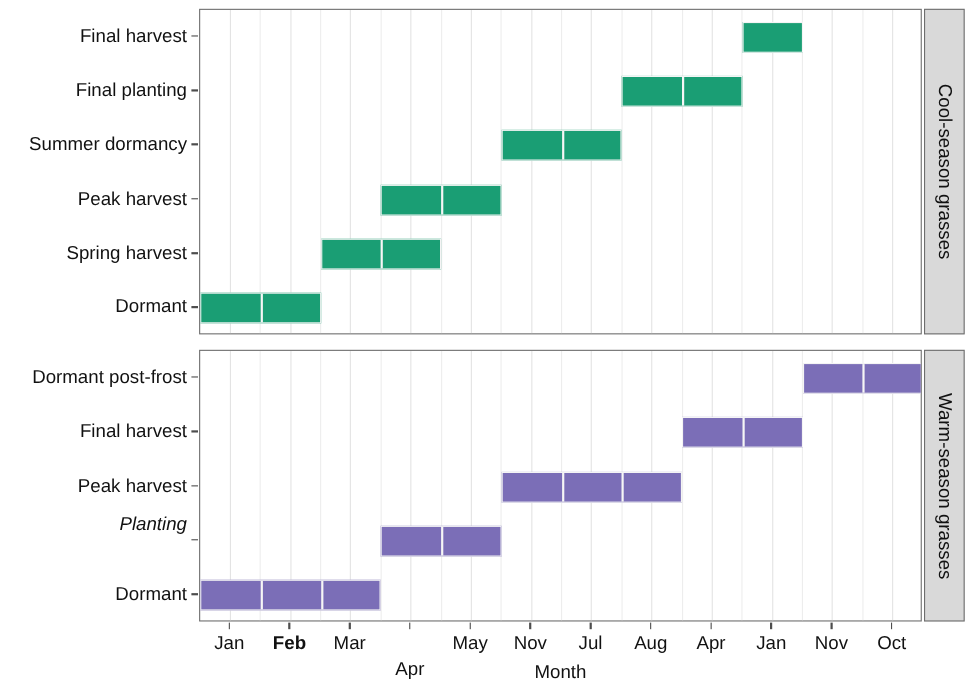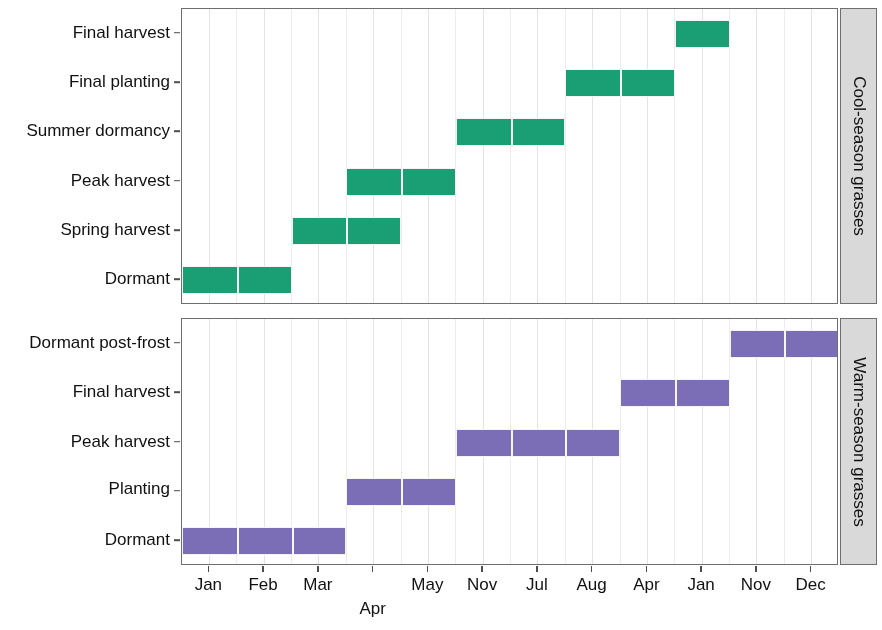--- a/index.html
+++ b/index.html
@@ -228,45 +228,46 @@
     <span class="strip-text">Warm-season grasses</span>
   </div>
   <div id="yaxis-bottom">
       <div class="ytick-mark" style="left: 174px; top: 342.7px;"></div>
       <div class="ytick-label" style="right: 712px; top: 342.7px;">Dormant post-frost</div>
       <div class="ytick-mark" style="left: 174px; top: 392.1px;"></div>
       <div class="ytick-label" style="right: 712px; top: 392.1px;">Final harvest</div>
       <div class="ytick-mark" style="left: 174px; top: 441.5px;"></div>
       <div class="ytick-label" style="right: 712px; top: 441.5px;">Peak harvest</div>
       <div class="ytick-mark" style="left: 174px; top: 490.9px;"></div>
-      <div class="ytick-label" style="right: 712px; top: 489px;">Planting</div>
+      <div class="ytick-label" style="right: 712px; top: 477px; font-style: italic;">Planting</div>
       <div class="ytick-mark" style="left: 174px; top: 540.3px;"></div>
       <div class="ytick-label" style="right: 712px; top: 540.3px;">Dormant</div>
     </div>
 
   <div id="xaxis">
       <div class="xtick-mark" style="left: 207.575px; top: 566px;"></div>
       <div class="xtick-label" style="left: 208.375px; top: 575px;">Jan</div>
       <div class="xtick-mark" style="left: 262.325px; top: 566px;"></div>
-      <div class="xtick-label" style="left: 263.125px; top: 575px;">Feb</div>
+      <div class="xtick-label" style="left: 263.125px; top: 575px; font-weight: bold;">Feb</div>
       <div class="xtick-mark" style="left: 317.075px; top: 566px;"></div>
       <div class="xtick-label" style="left: 317.875px; top: 575px;">Mar</div>
       <div class="xtick-mark" style="left: 371.825px; top: 566px;"></div>
       <div class="xtick-label" style="left: 372.625px; top: 575px; margin-top: 24px;">Apr</div>
       <div class="xtick-mark" style="left: 426.575px; top: 566px;"></div>
       <div class="xtick-label" style="left: 427.375px; top: 575px;">May</div>
       <div class="xtick-mark" style="left: 481.325px; top: 566px;"></div>
       <div class="xtick-label" style="left: 482.125px; top: 575px;">Nov</div>
       <div class="xtick-mark" style="left: 536.075px; top: 566px;"></div>
       <div class="xtick-label" style="left: 536.875px; top: 575px;">Jul</div>
       <div class="xtick-mark" style="left: 590.825px; top: 566px;"></div>
       <div class="xtick-label" style="left: 591.625px; top: 575px;">Aug</div>
       <div class="xtick-mark" style="left: 645.575px; top: 566px;"></div>
       <div class="xtick-label" style="left: 646.375px; top: 575px;">Apr</div>
       <div class="xtick-mark" style="left: 700.325px; top: 566px;"></div>
       <div class="xtick-label" style="left: 701.125px; top: 575px;">Jan</div>
       <div class="xtick-mark" style="left: 755.075px; top: 566px;"></div>
       <div class="xtick-label" style="left: 755.875px; top: 575px;">Nov</div>
       <div class="xtick-mark" style="left: 809.825px; top: 566px;"></div>
-      <div class="xtick-label" style="left: 810.625px; top: 575px;">Dec</div>
+      <div class="xtick-label" style="left: 810.625px; top: 575px;">Oct</div>
     </div>
+  <div class="axis-title" id="xaxis-title" style="top: 601px; left: 181px; width: 657px;">Month</div>
 
 </div>
 
 </body></html>

